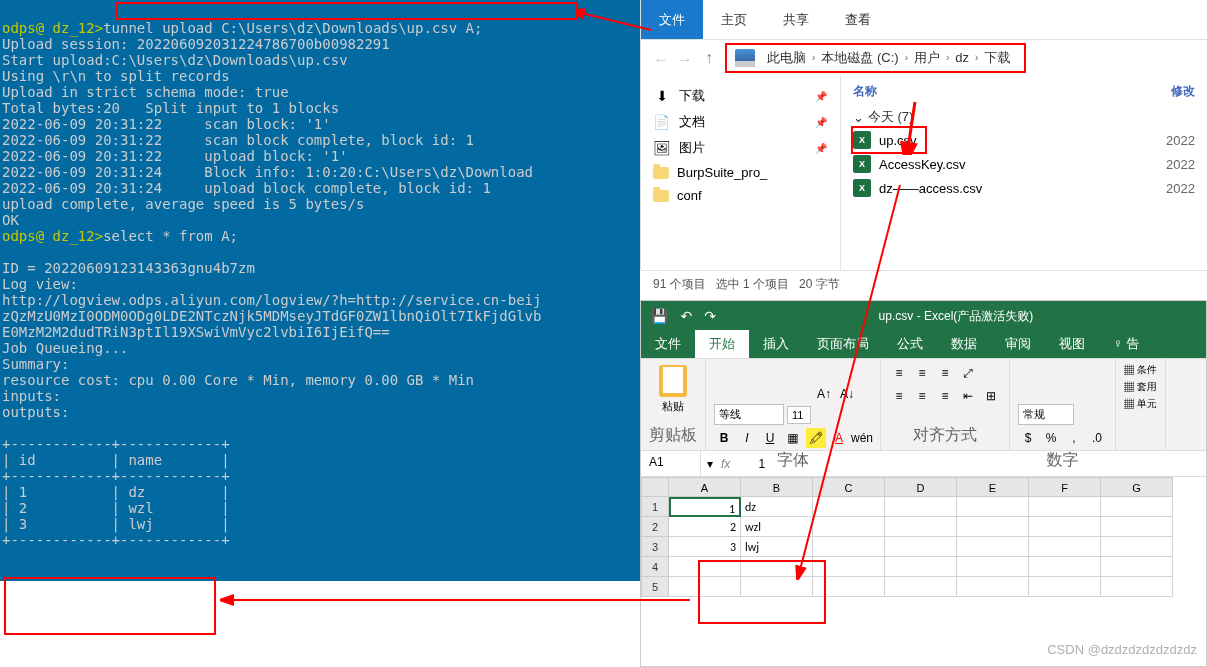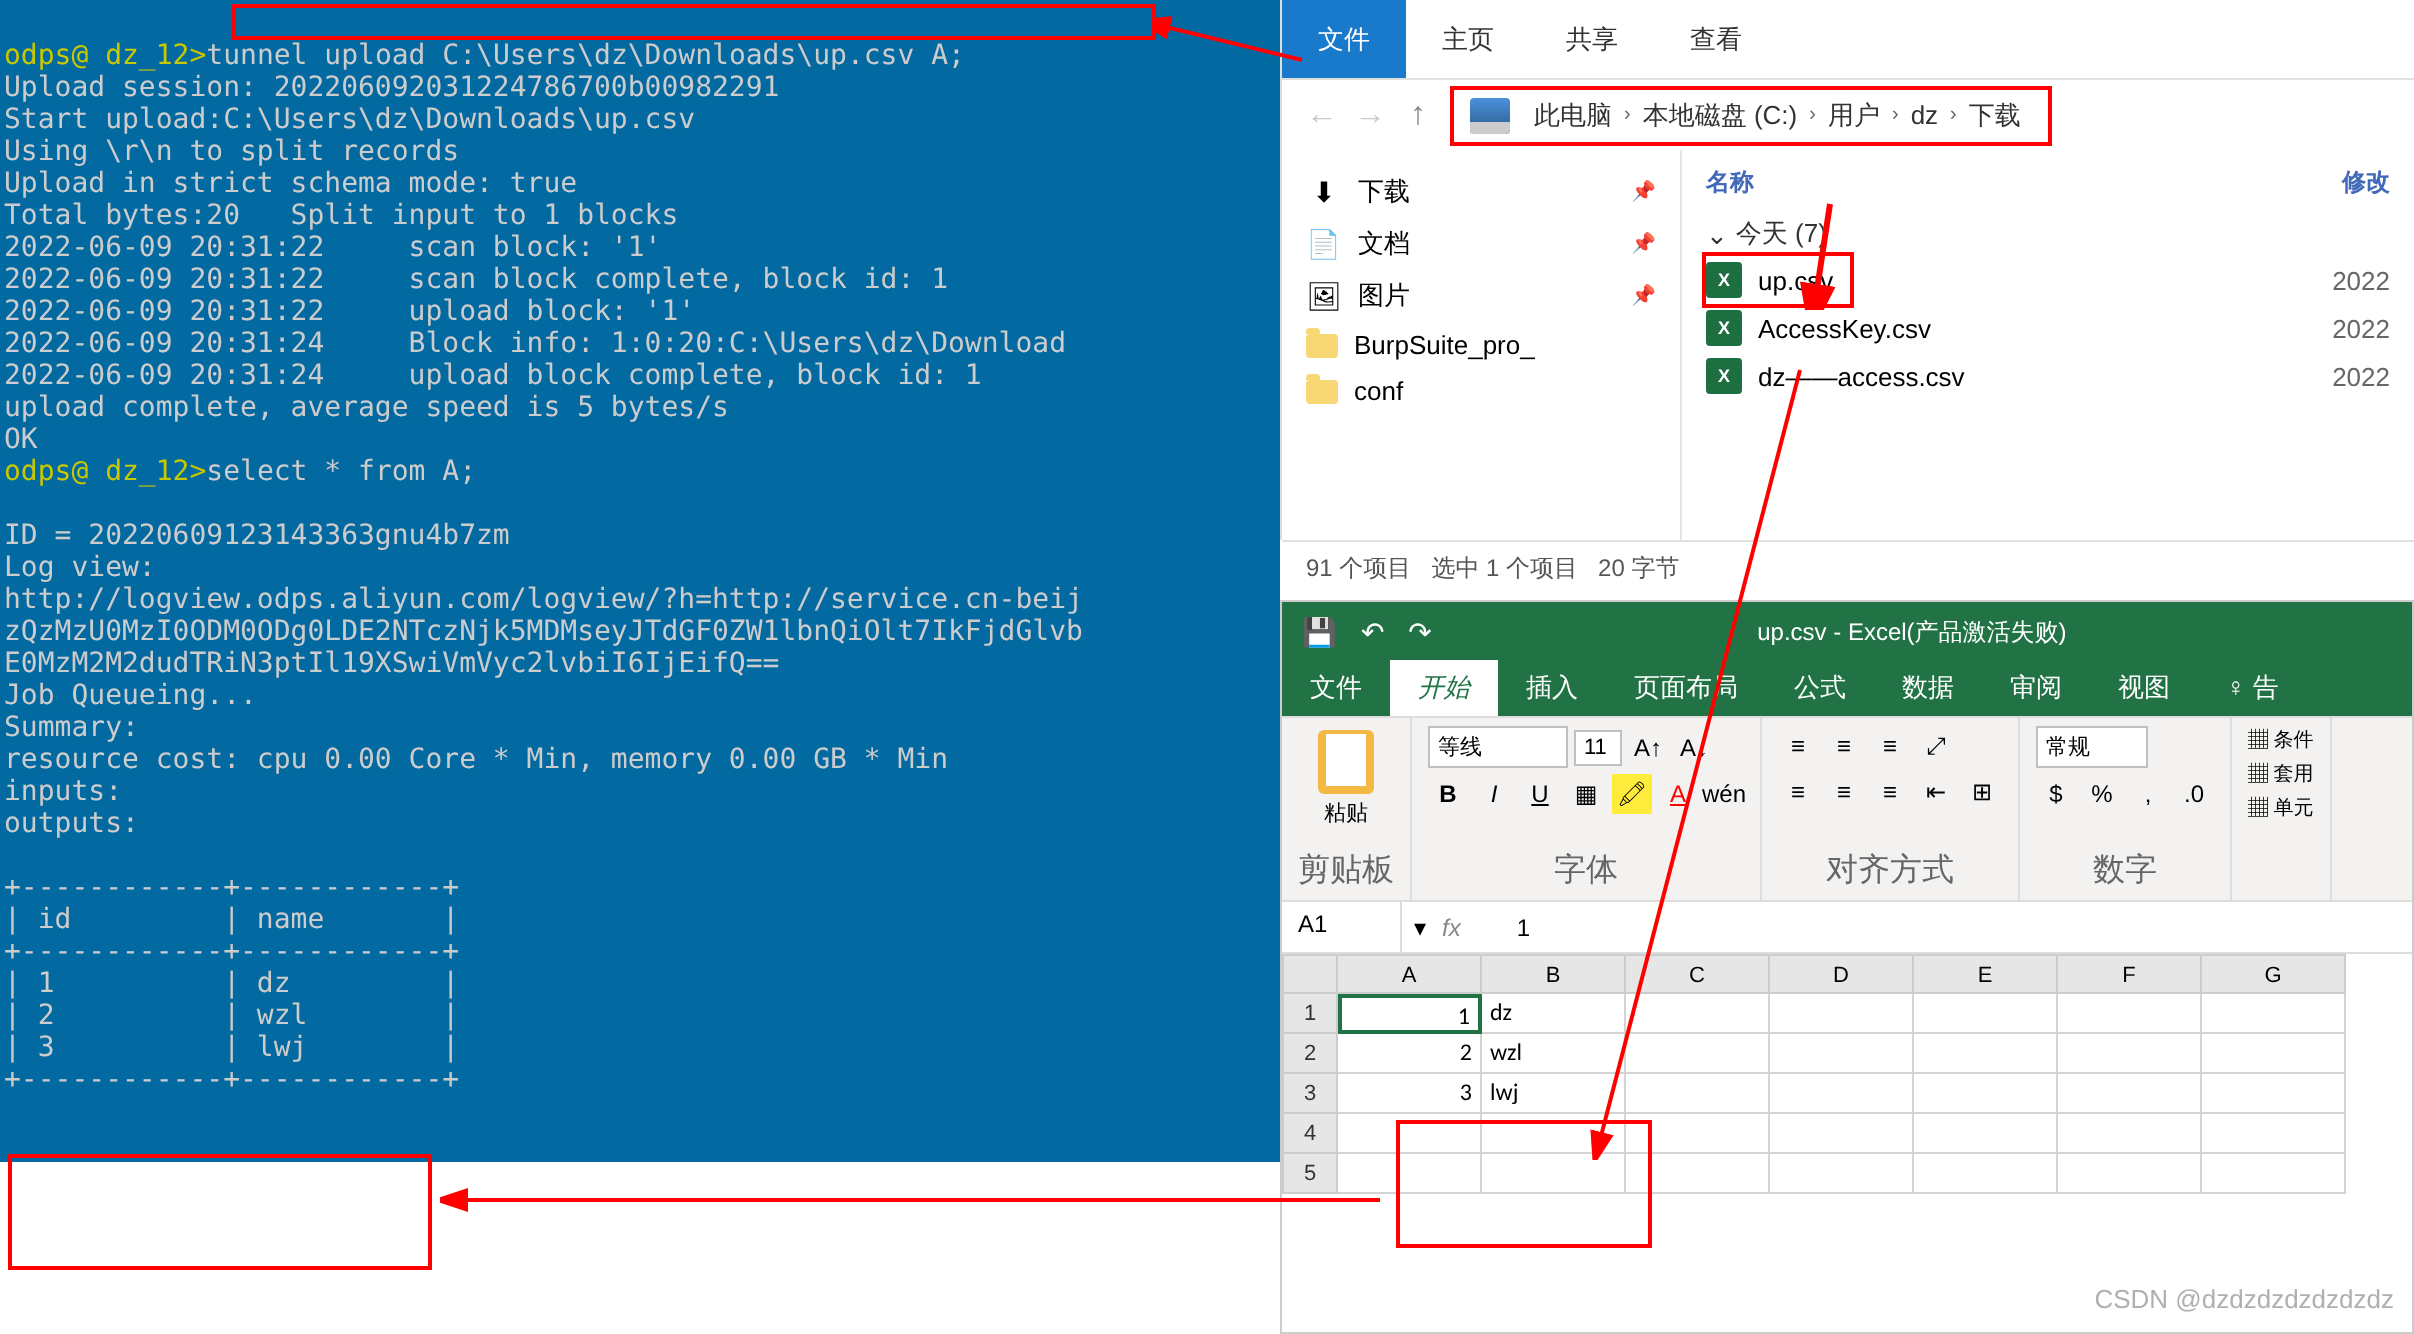--- a/index.html
+++ b/index.html
@@ -45,27 +45,27 @@
     .status-bar { height: 28px; border-top: 1px solid #e0e0e0; font-size: 12px; color: #555; padding: 0 12px; display: flex; align-items: center; gap: 10px; }
     
     
     .excel { position: absolute; left: 640px; top: 300px; width: 567px; height: 367px; background: #fff; border: 1px solid #ccc; }
     .xl-titlebar { height: 30px; background: #217346; color: #fff; display: flex; align-items: center; font-size: 12px; padding: 0 10px; }
     .xl-qa { display: flex; gap: 12px; align-items: center; }
     .xl-qa-icon { font-size: 14px; }
     .xl-title { margin: 0 auto; }
     .xl-tabs { height: 28px; background: #217346; display: flex; align-items: end; font-size: 13px; border-bottom: 1px solid #ddd; }
     .xl-tab { padding: 5px 14px; color: #fff; }
-    .xl-tab.active { background: #fff; color: #217346; font-style: italic; }
+    .xl-tab.active { background: #fff; color: #217346; }
     .xl-ribbon { height: 92px; background: #f3f2f1; border-bottom: 1px solid #ddd; display: flex; font-size: 11px; }
     .rib-group { border-right: 1px solid #ddd; padding: 4px 8px; display: flex; flex-direction: column; justify-content: space-between; position: relative; }
     .rib-label { text-align: center; color: #666; font-size: 16px; padding-top: 2px; }
     .rib-content { flex: 1; display: flex; flex-direction: column; gap: 3px; }
     .font-row { display: flex; gap: 3px; align-items: center; }
-    .font-sel { border: 1px solid #c0c0c0; padding: 2px 4px; font-size: 11px; background: #fff; }
+    .font-sel { border: 1px solid #c0c0c0; padding: 2px 4px; font-size: 11px; background: #fff; margin-top: 41px; }
     .btn-sm { width: 20px; height: 20px; display: inline-flex; align-items: center; justify-content: center; border: 1px solid transparent; font-size: 12px; }
     .paste-btn { display: flex; flex-direction: column; align-items: center; gap: 2px; padding: 2px 4px; }
     .clipboard-icon { width: 28px; height: 32px; background: #f4b942; border-radius: 3px; position: relative; }
     .clipboard-icon::before { content: ''; position: absolute; top: 2px; left: 4px; right: 4px; bottom: 4px; background: #fff; }
     .xl-namebox-row { height: 26px; display: flex; border-bottom: 1px solid #ddd; font-size: 12px; }
     .name-box { width: 60px; border-right: 1px solid #ddd; padding: 4px 8px; }
     .fx-area { display: flex; align-items: center; padding: 0 6px; gap: 8px; }
     .fx-label { font-style: italic; color: #888; }
     .fx-val { padding-left: 20px; }
     .xl-grid { display: flex; }

